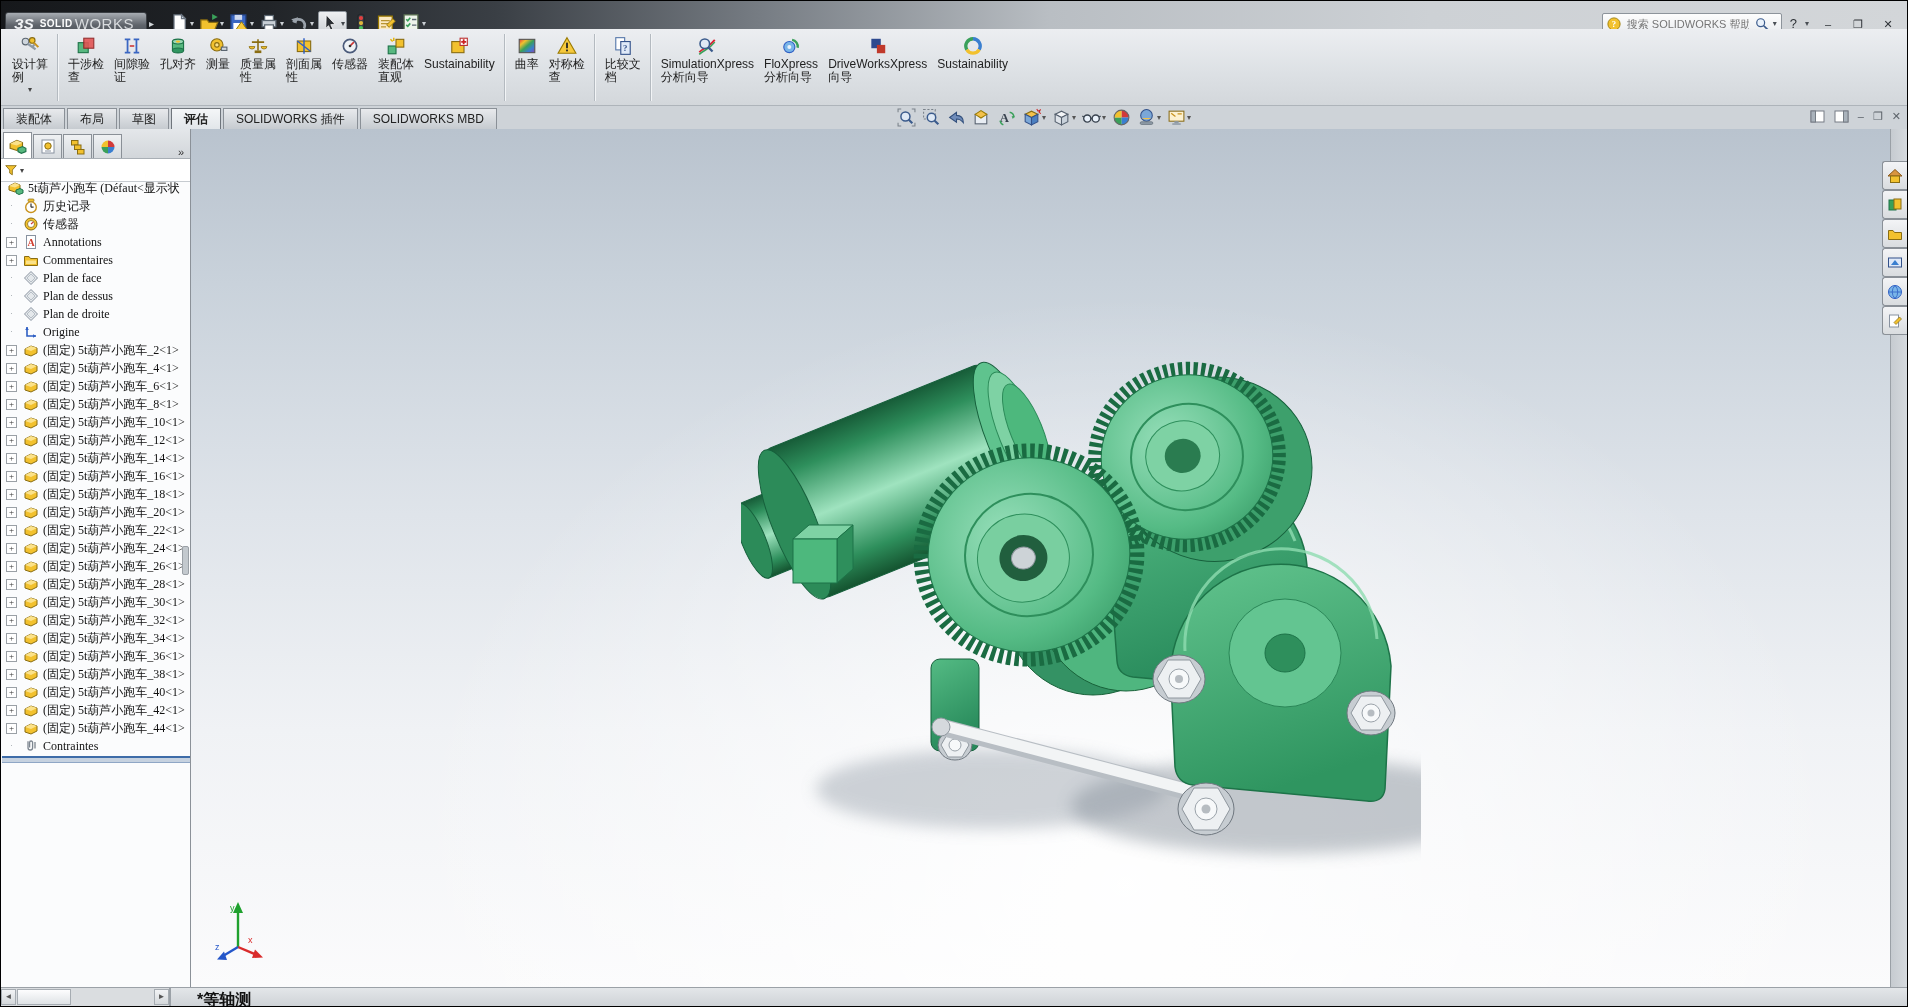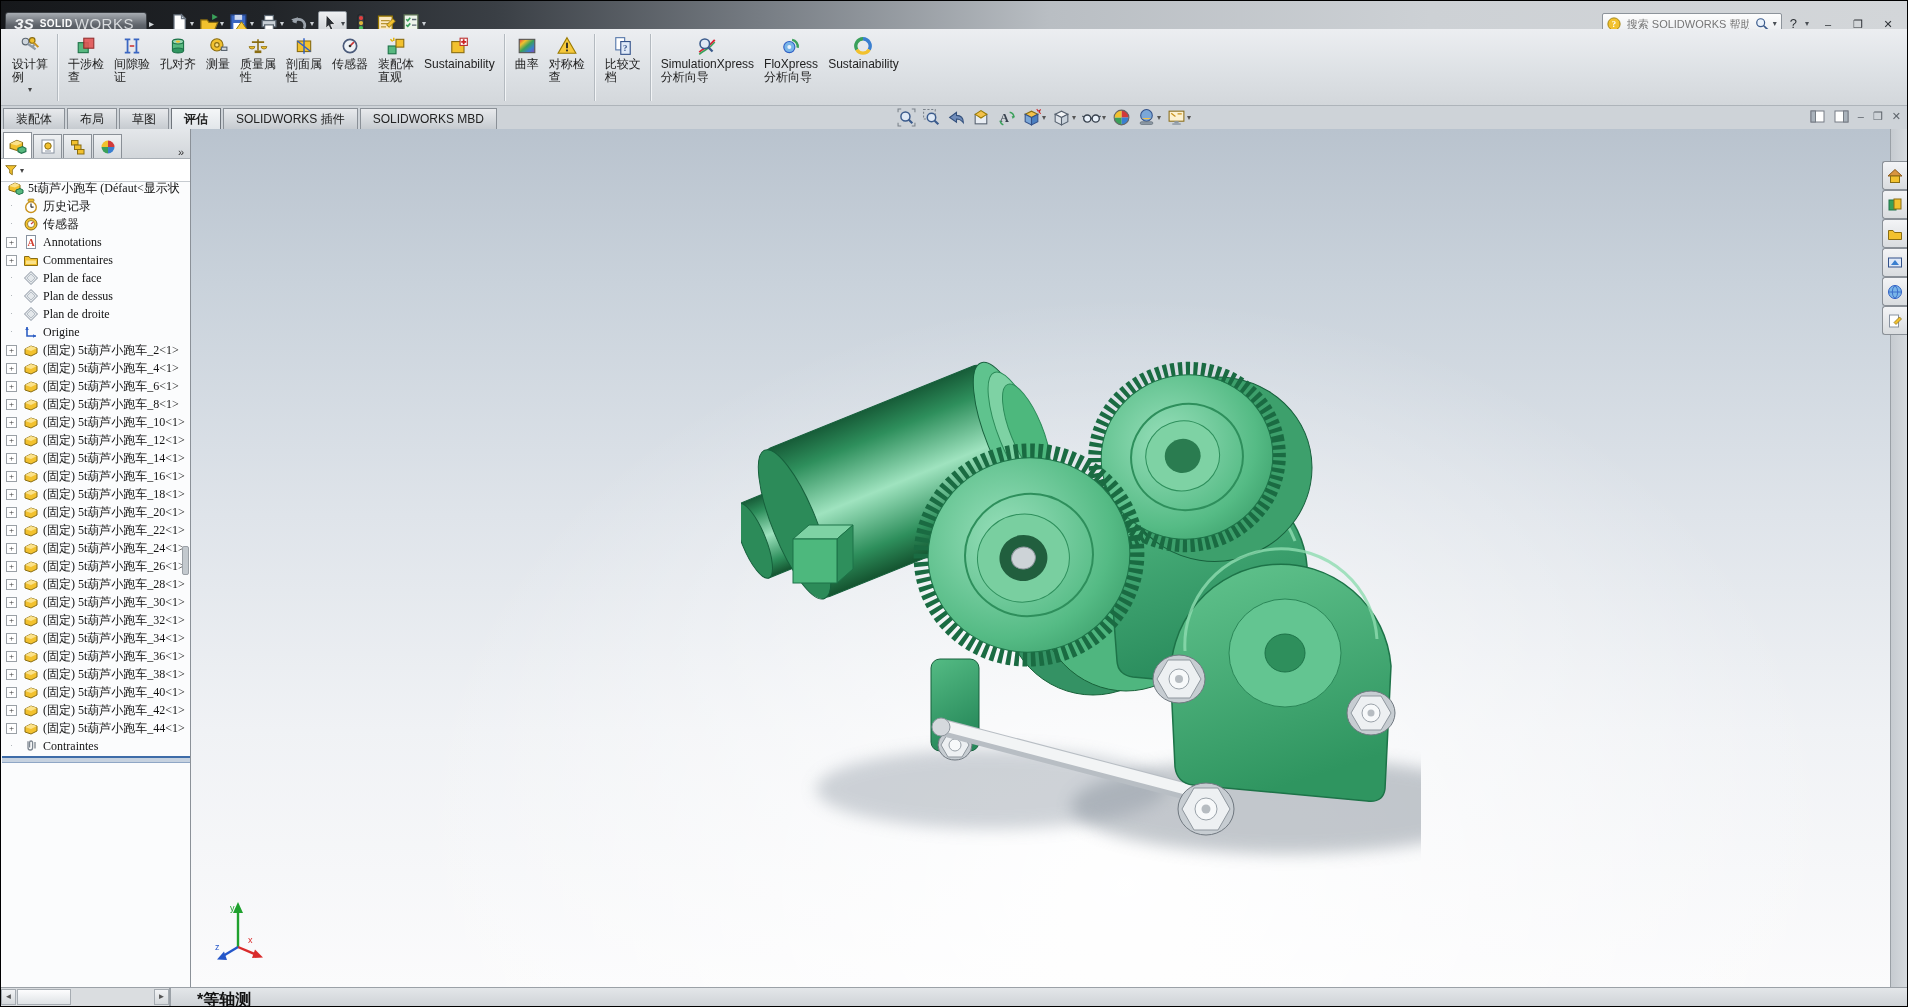--- a/index.html
+++ b/index.html
@@ -403,20 +403,28 @@
       <svg class="ric" viewBox="0 0 18 18">
         <circle cx="7.5" cy="10" r="5" fill="#79b5e8" stroke="#2f5fc4"></circle>
         <path d="M10,3.5 a6,6 0 0 1 5,7" stroke="#3aa05a" stroke-width="2.2" fill="none"></path>
         <circle cx="7.5" cy="10" r="1.8" fill="#eaf2fb"></circle>
       </svg>
       <span class="rlb">FloXpress
 分析向导</span>
     </div>
     <div class="rbtn">
       <svg class="ric" viewBox="0 0 18 18">
+        <rect x="3" y="2.5" width="8.5" height="8.5" fill="#2e4a8f"></rect>
+        <rect x="8" y="8" width="7.5" height="7.5" fill="#c0392b"></rect>
+      </svg>
+      <span class="rlb">DriveWorksXpress
+向导</span>
+    </div>
+    <div class="rbtn">
+      <svg class="ric" viewBox="0 0 18 18">
         <path d="M9,2.5 a6.5,6.5 0 0 1 5.6,9.7" stroke="#3a7fd0" stroke-width="3" fill="none"></path>
         <path d="M14.6,12.2 a6.5,6.5 0 0 1 -11.2,0" stroke="#f2c12e" stroke-width="3" fill="none"></path>
         <path d="M3.4,12.2 a6.5,6.5 0 0 1 5.6,-9.7" stroke="#3aa05a" stroke-width="3" fill="none"></path>
       </svg>
       <span class="rlb">Sustainability</span>
     </div>
   </div>
 
   <div id="tabrow">
     <div id="tabs">

